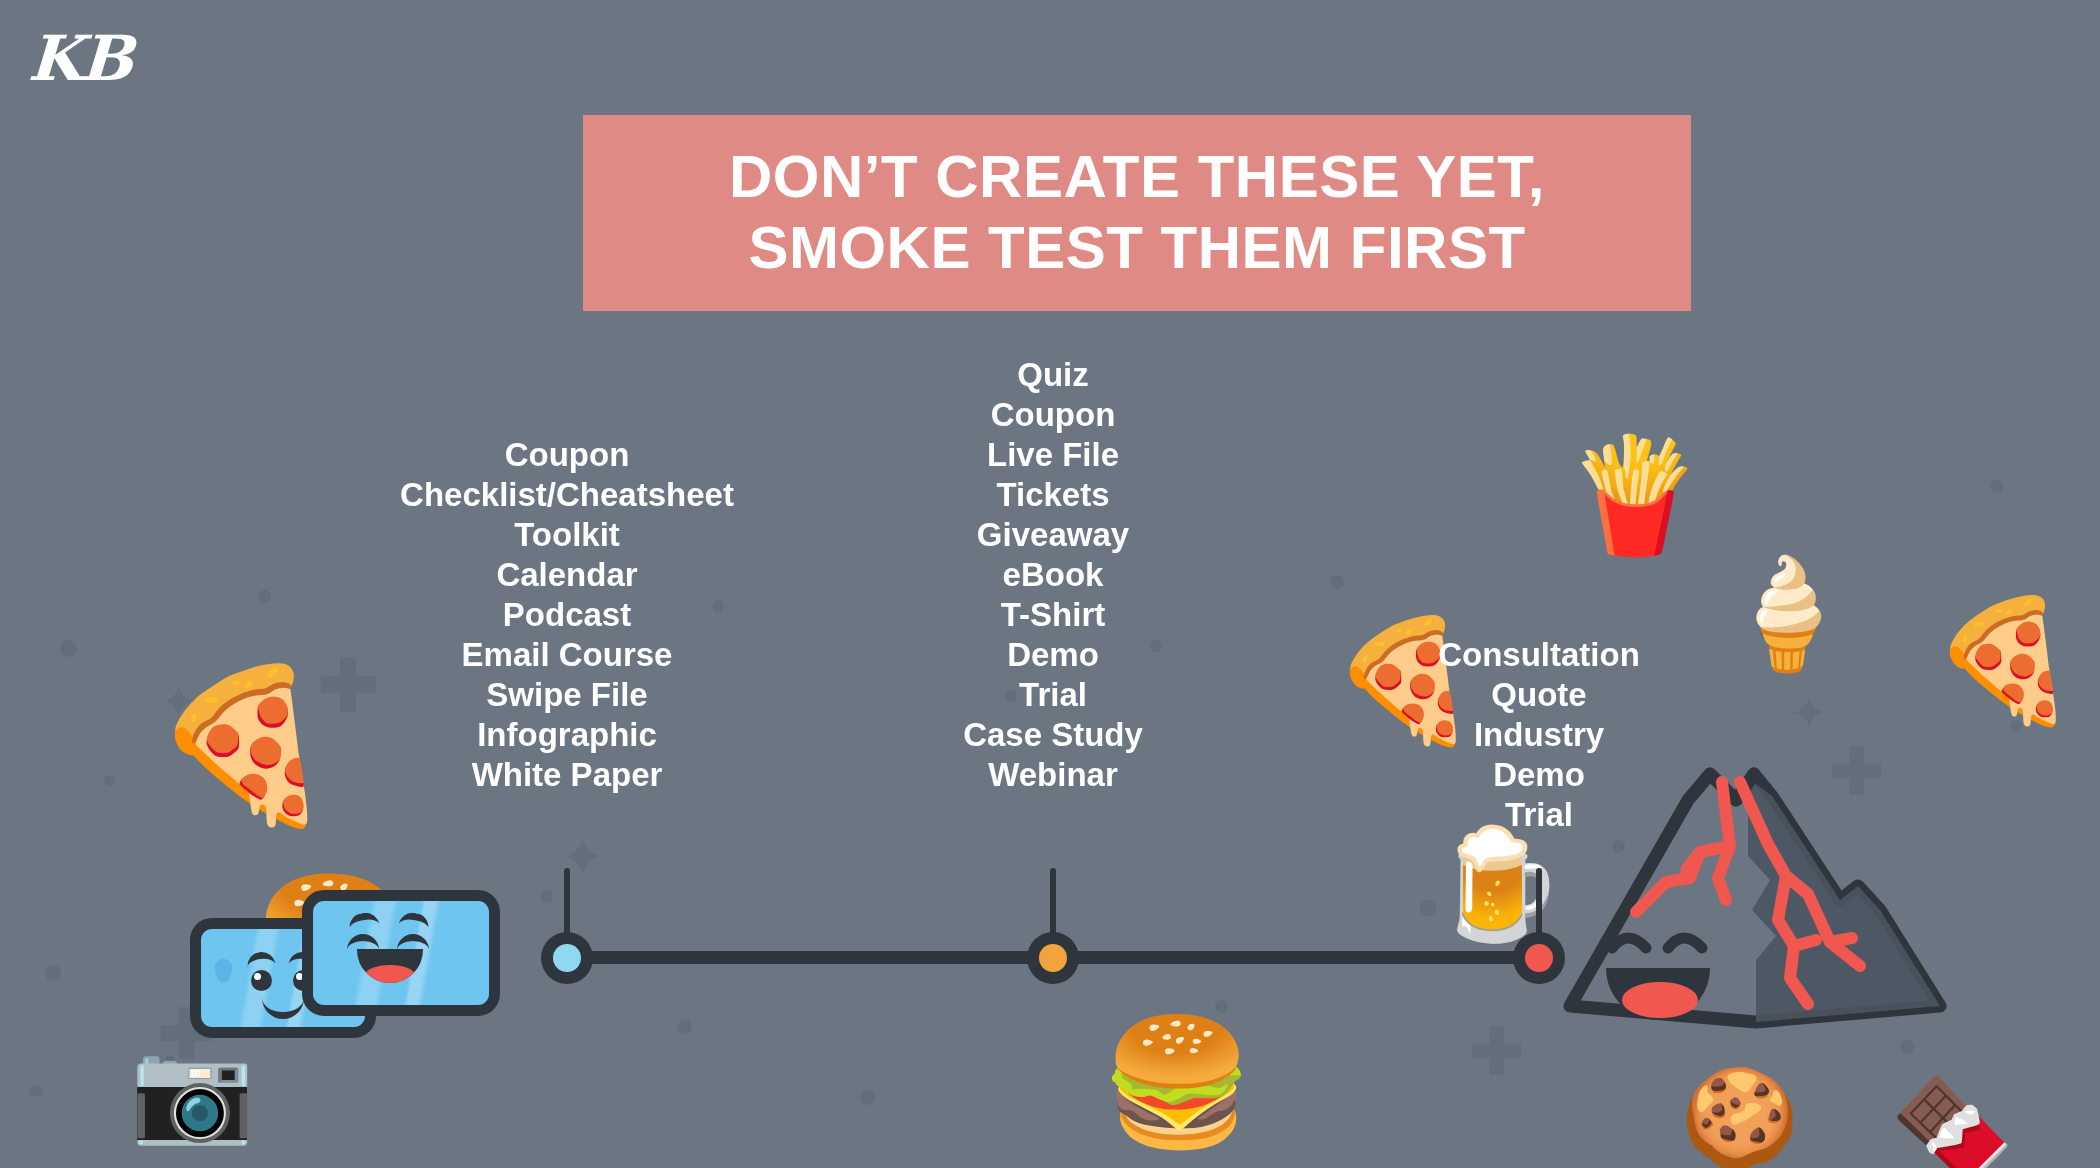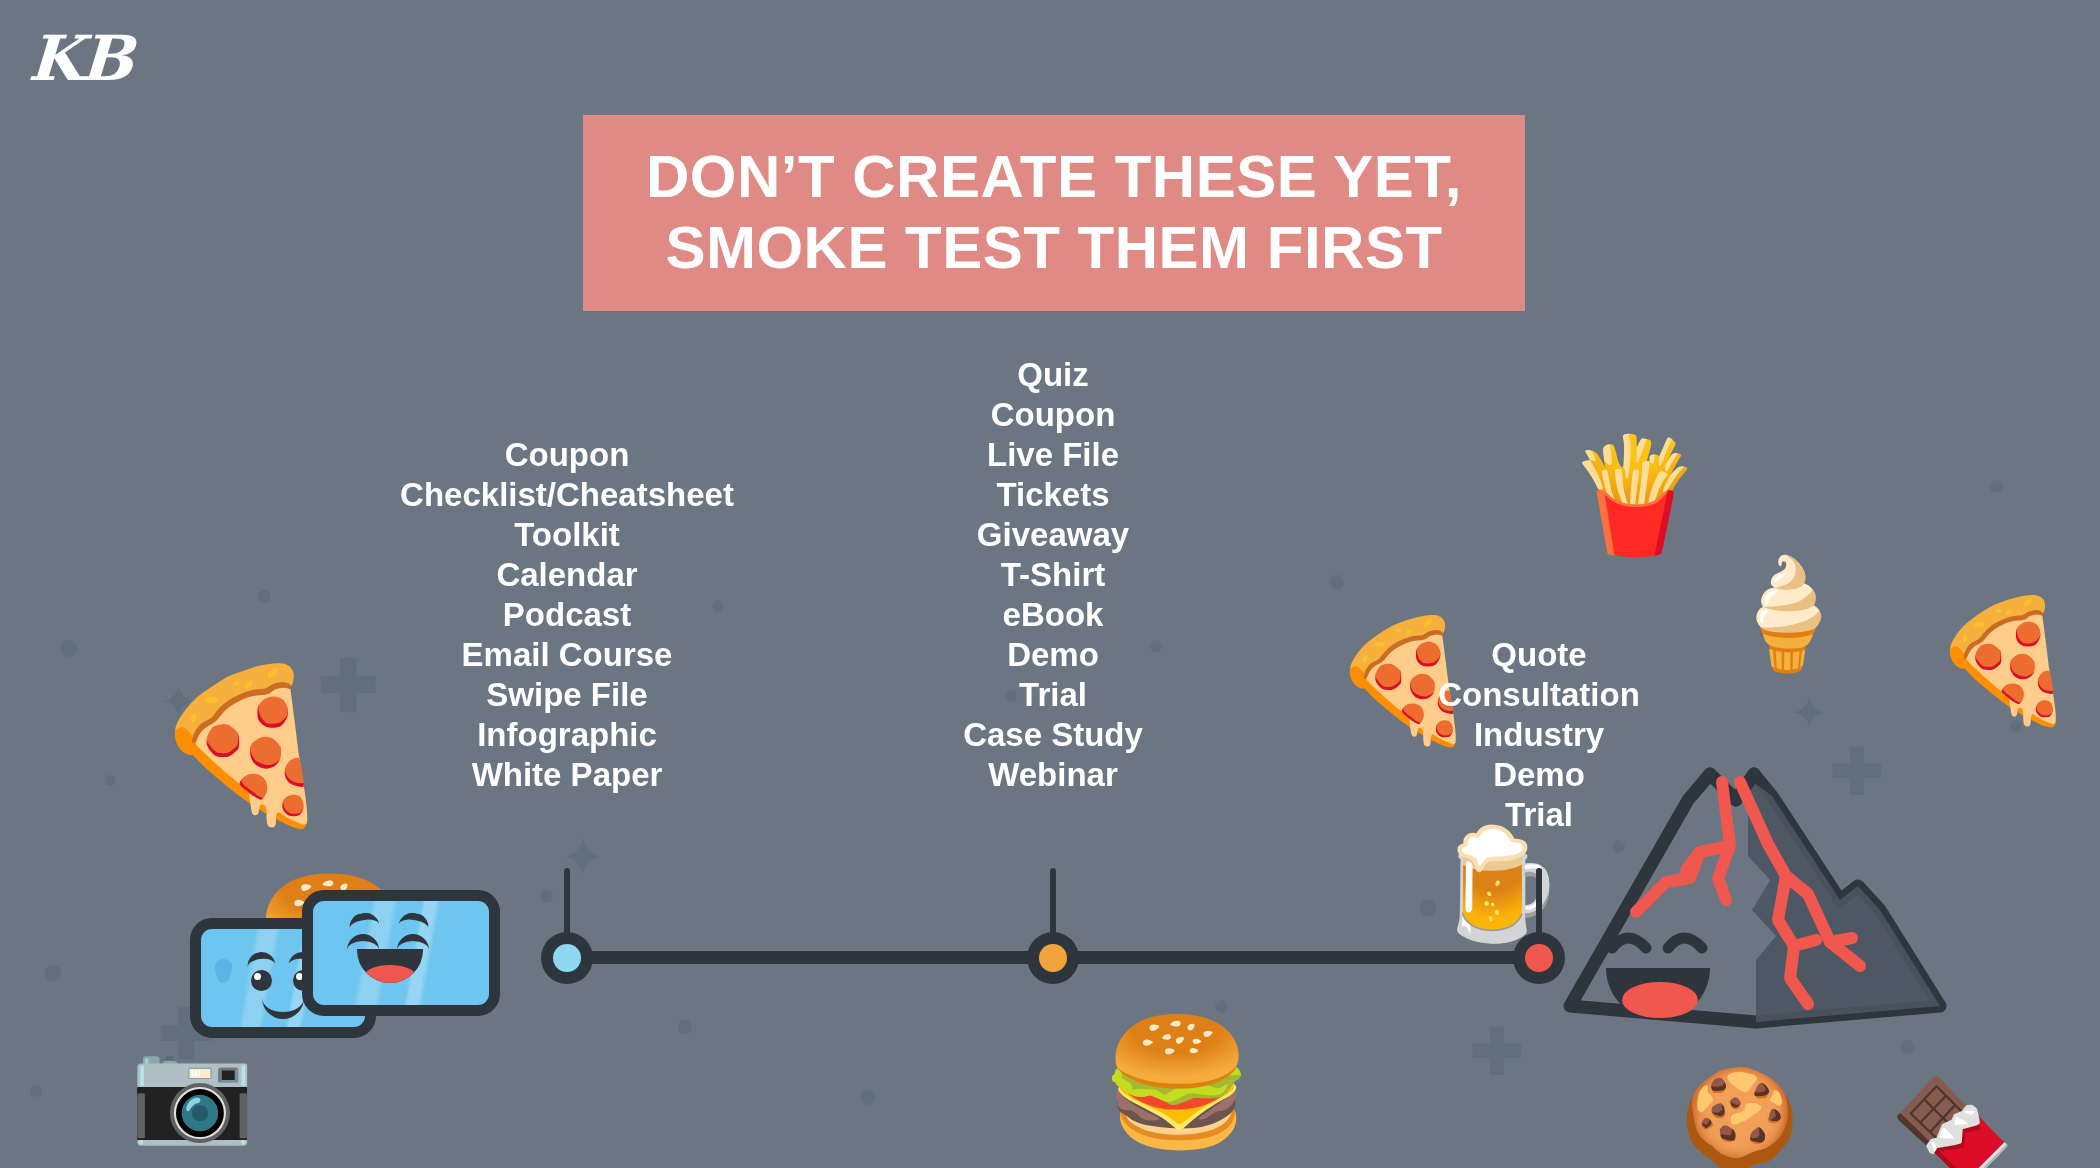--- a/index.html
+++ b/index.html
@@ -48,21 +48,21 @@
     color: #ffffff;
     letter-spacing: -2px;
     transform: skewX(-6deg);
   }
 
   
   #title-banner {
     position: absolute;
     left: 583px;
     top: 115px;
-    width: 942px;
+    width: 1108px;
     height: 196px;
     background: #e08a85;
     display: flex;
     flex-direction: column;
     align-items: center;
     justify-content: center;
   }
   .title-line {
     color: #ffffff;
     font-weight: 700;
@@ -266,31 +266,31 @@
     <span class="item">Infographic</span>
     <span class="item">White Paper</span>
   </div>
 
   <div class="stage-list" style="left:843px; top:355px; width:420px;">
     <span class="item">Quiz</span>
     <span class="item">Coupon</span>
     <span class="item">Live File</span>
     <span class="item">Tickets</span>
     <span class="item">Giveaway</span>
+    <span class="item">eBook</span>
     <span class="item">T-Shirt</span>
-    <span class="item">eBook</span>
     <span class="item">Demo</span>
     <span class="item">Trial</span>
     <span class="item">Case Study</span>
     <span class="item">Webinar</span>
   </div>
 
   <div class="stage-list" style="left:1339px; top:635px; width:400px;">
+    <span class="item">Consultation</span>
     <span class="item">Quote</span>
-    <span class="item">Consultation</span>
     <span class="item">Industry</span>
     <span class="item">Demo</span>
     <span class="item">Trial</span>
   </div>
 
   <div id="timeline-axis"></div>
 
   <div class="stem" style="left:564px;  top:868px; height:92px;"></div>
   <div class="stem" style="left:1050px; top:868px; height:92px;"></div>
   <div class="stem" style="left:1536px; top:868px; height:92px;"></div>

